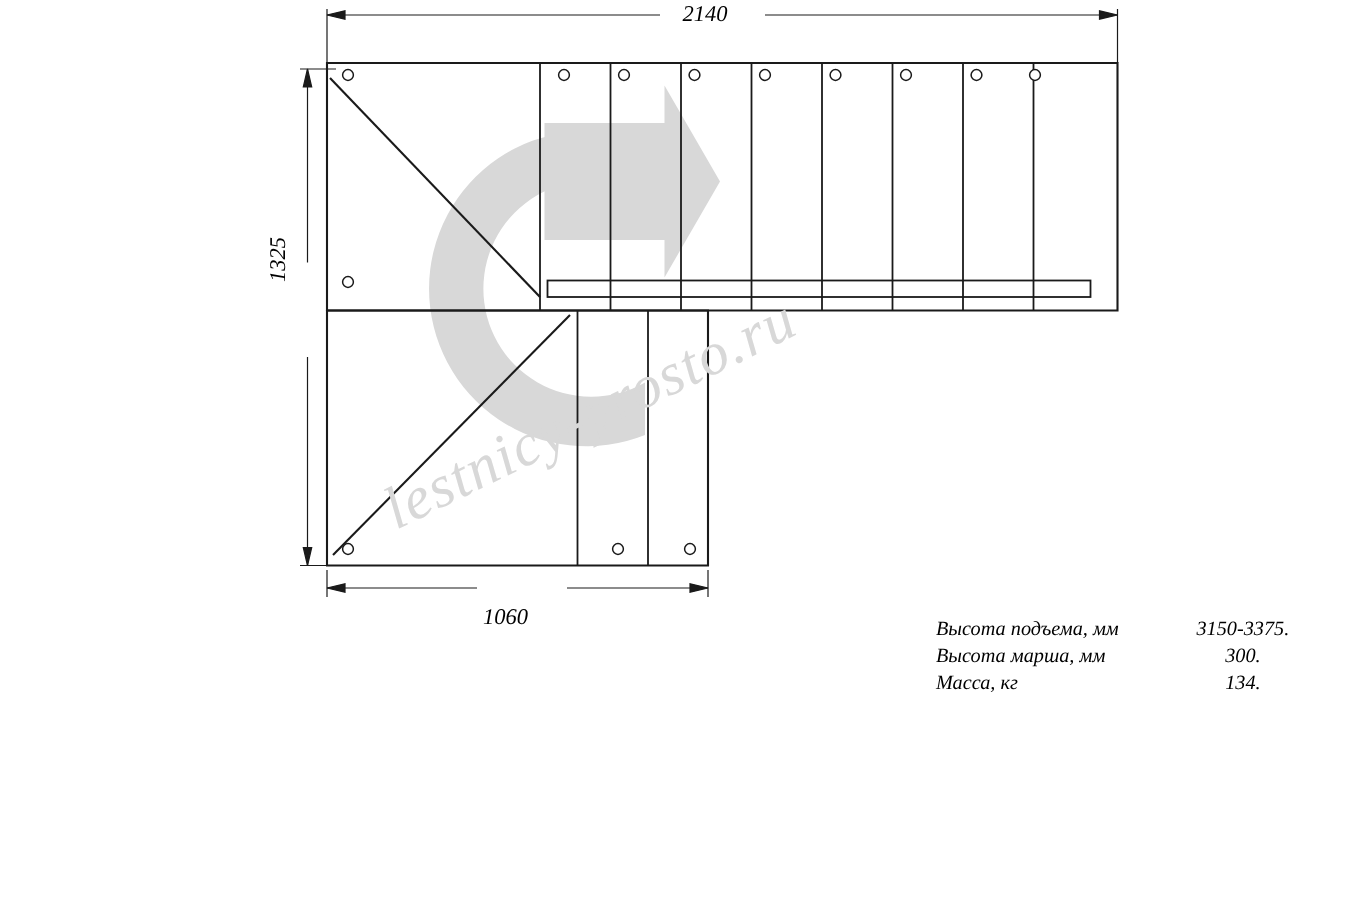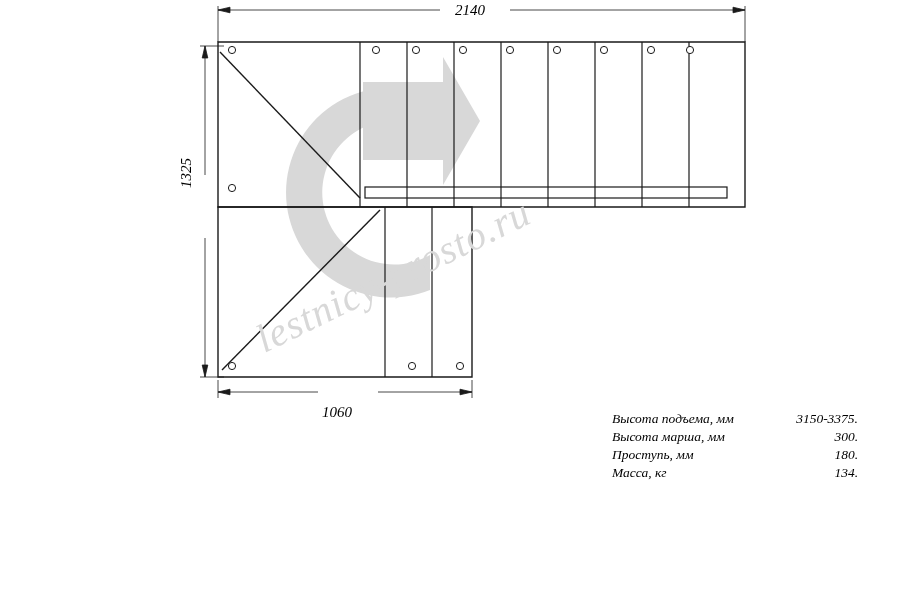--- a/index.html
+++ b/index.html
@@ -55,34 +55,35 @@
     top: 411px;
     width: 246px;
     font-family: "Liberation Serif", serif;
     font-style: italic;
     font-size: 13.5px;
     color: #000;
   }
   #spec table {
     border-collapse: collapse;
     width: 100%;
+    margin-left: 12px;
   }
   #spec td {
     padding: 0 0 2px 0;
     font-style: italic;
     font-size: 13.5px;
     line-height: 16px;
     vertical-align: baseline;
   }
   #spec td.k {
     text-align: left;
     white-space: nowrap;
   }
   #spec td.v {
-    text-align: right;
+    text-align: center;
     white-space: nowrap;
   }
   .wm {
     position: absolute;
     pointer-events: none;
     color: #d8d8d8;
   }
   #wm-text {
     left: 248px;
     top: 320px;
@@ -199,24 +200,20 @@
       <tbody>
         <tr>
           <td class="k">Высота подъема, мм</td>
           <td class="v">3150-3375.</td>
         </tr>
         <tr>
           <td class="k">Высота марша, мм</td>
           <td class="v">300.</td>
         </tr>
         <tr>
-          <td class="k">Проступь, мм</td>
-          <td class="v">180.</td>
-        </tr>
-        <tr>
           <td class="k">Масса, кг</td>
           <td class="v">134.</td>
         </tr>
       </tbody>
     </table>
   </div>
 
 </div>
 
 </body></html>

